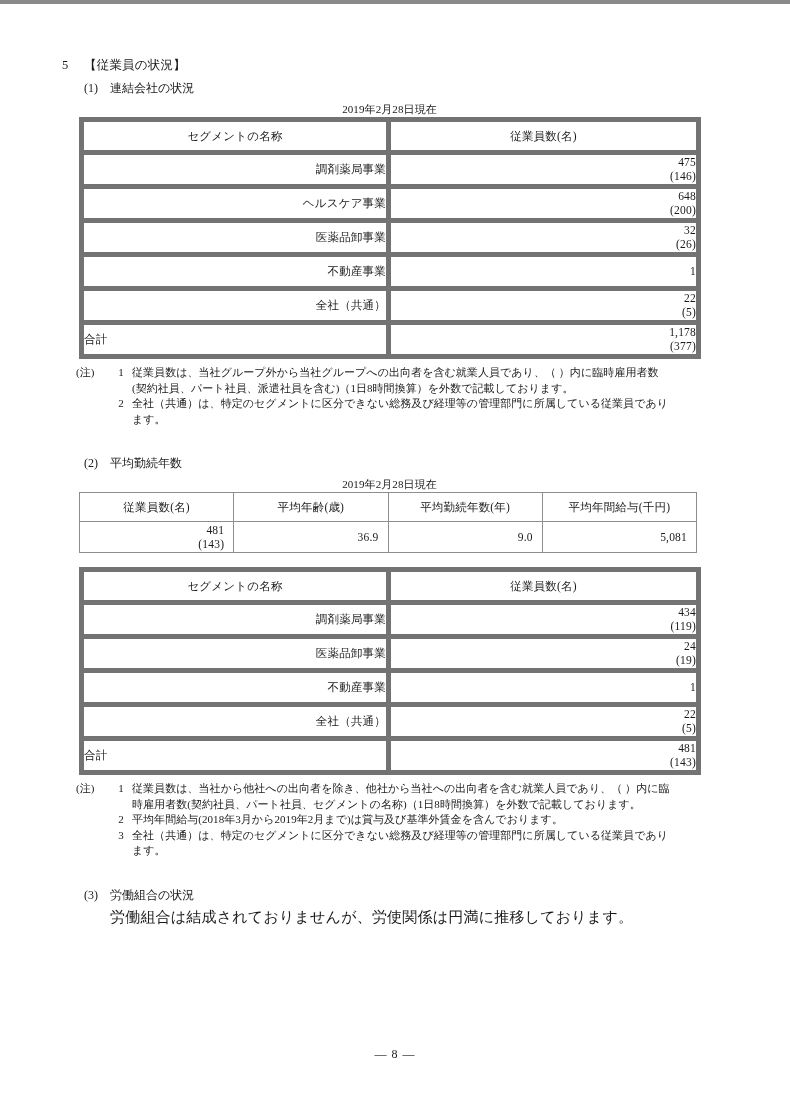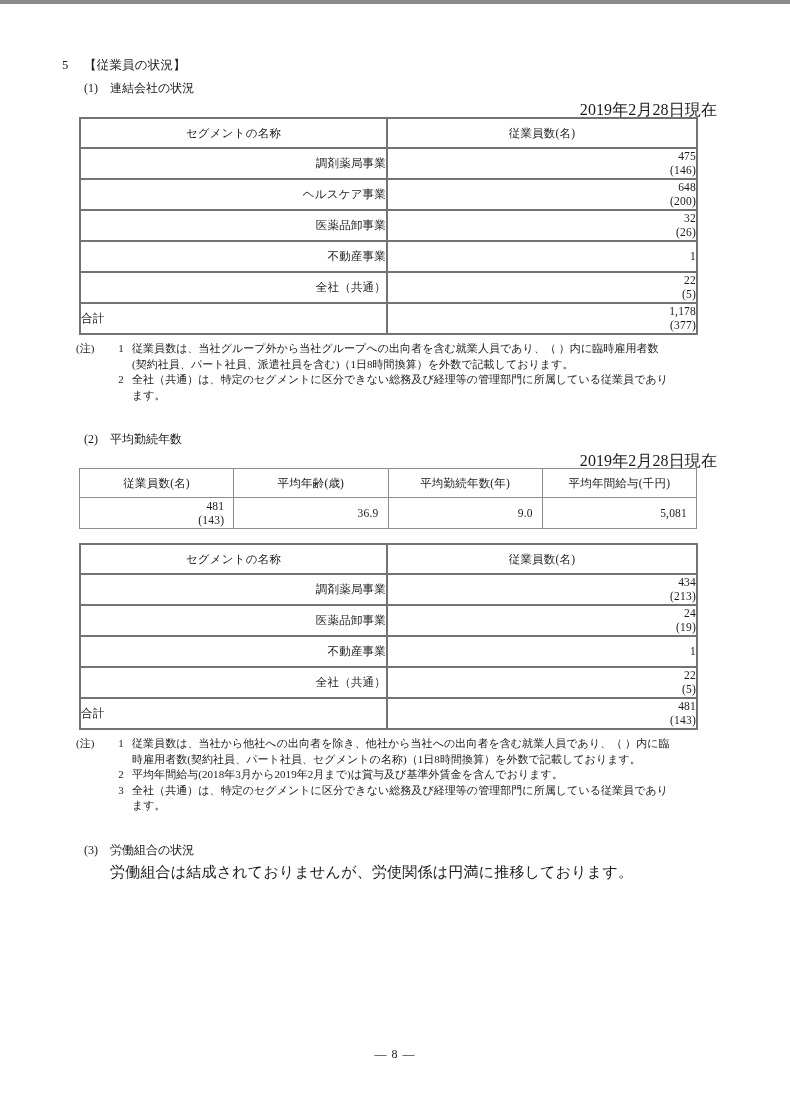--- a/index.html
+++ b/index.html
@@ -37,38 +37,38 @@
     font-size: 12px;
     line-height: 17px;
     margin-left: 22px;
     margin-top: 6px;
     white-space: nowrap;
   }
   .subsec .lbl { display: inline-block; width: 26px; }
 
   
   .date-line {
-    text-align: right;
-    font-size: 16px;
+    text-align: center;
+    font-size: 11px;
     line-height: 15px;
     margin-top: 5px;
     padding-right: 5px;
     letter-spacing: 0.1px;
   }
 
   
   table.doc {
     border-collapse: collapse;
     width: 617px;
     margin-left: 17px;
     table-layout: fixed;
     font-size: 11.5px;
   }
   table.doc td, table.doc th {
-    border: 2px solid #737373;
+    border: 5px solid #737373;
     padding: 0;
     font-weight: normal;
     vertical-align: middle;
   }
   .seg-col { width: 307px; }
   .num-col { width: 310px; }
 
   .th-cell {
     height: 28px;
     text-align: center;
@@ -312,21 +312,21 @@
         </colgroup>
       <tbody>
         <tr>
           <th class="th-cell">セグメントの名称</th>
           <th class="th-cell">従業員数(名)</th>
         </tr>
         <tr>
           <td class="seg-cell">調剤薬局事業</td>
           <td class="num-cell">
             <span class="main">434</span>
-            <span class="sub">(213)</span>
+            <span class="sub">(119)</span>
           </td>
         </tr>
         <tr>
           <td class="seg-cell">医薬品卸事業</td>
           <td class="num-cell">
             <span class="main">24</span>
             <span class="sub">(19)</span>
           </td>
         </tr>
         <tr>

